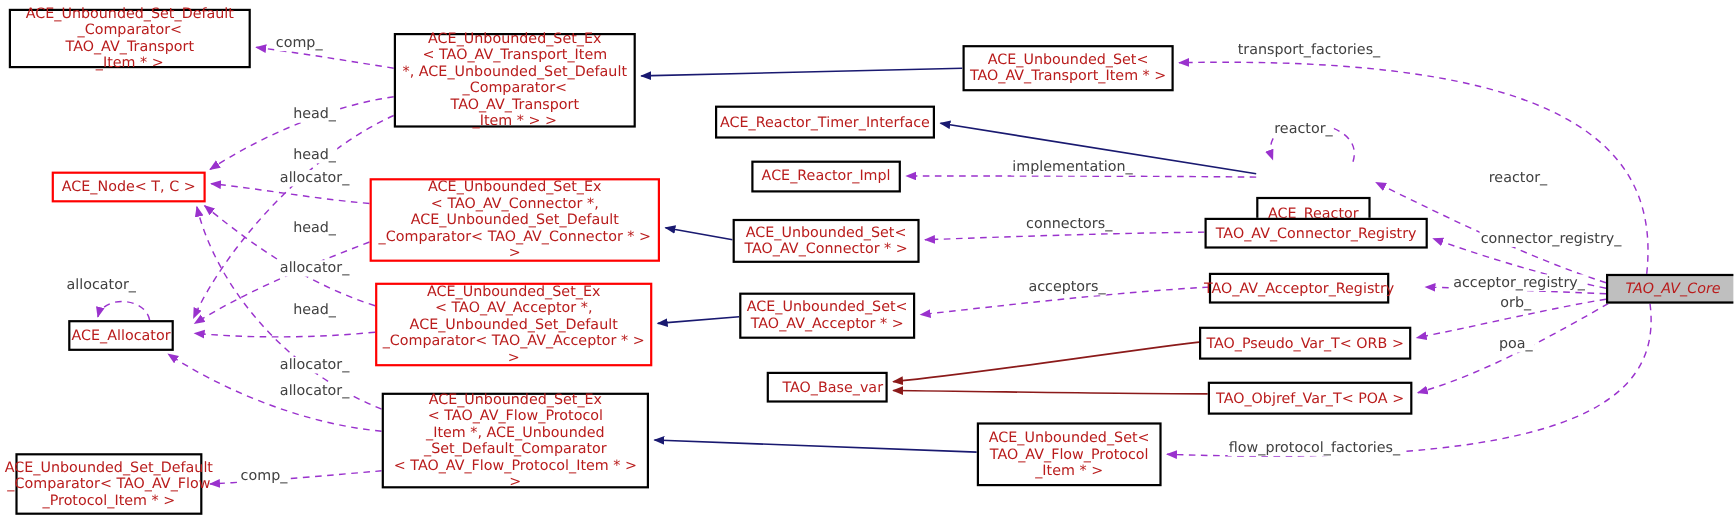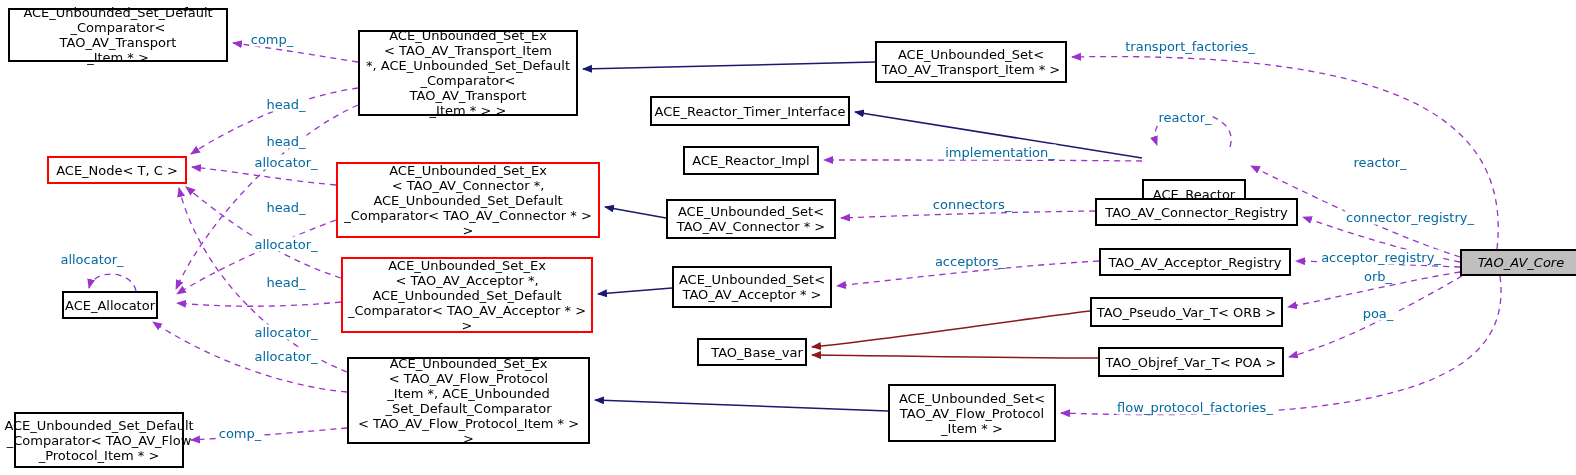--- a/index.html
+++ b/index.html
@@ -12,32 +12,32 @@
   }
   #edge-layer{position:absolute;left:0;top:0;width:1576px;height:475px;}
   .node{
     position:absolute;
     box-sizing:border-box;
     background:#ffffff;
     border:2px solid #000000;
     display:flex;align-items:center;justify-content:center;
     text-align:center;
     font-size:13px;line-height:15px;
-    color:#000000;
+    color:#b91c1c;
     white-space:pre-line;
     padding:1px 2px;
     cursor:pointer;
   }
   .node.red{border-color:#ff0000;}
   .node.focus{background:#bfbfbf;}
   .edge-label{
     position:absolute;
     transform:translate(-50%,-50%);
     font-size:13px;
-    color:#0369a1;
+    color:#404040;
     background:#ffffff;
     padding:0 1px;
     white-space:nowrap;
   }
   path.p{stroke:#9a32cd;stroke-width:1.3;fill:none;stroke-dasharray:6 5;}
   path.n{stroke:#191970;stroke-width:1.5;fill:none;}
   path.m{stroke:#8b1a1a;stroke-width:1.5;fill:none;}
 </style>
 </head>
 <body>
@@ -119,41 +119,41 @@
     <div class="node" style="left: 683px; top: 146px; width: 136px; height: 29px;">ACE_Reactor_Impl</div>
     <div class="node" style="left: 666px; top: 199px; width: 170px; height: 40px;">ACE_Unbounded_Set&lt;
 TAO_AV_Connector * &gt;</div>
     <div class="node" style="left: 672px; top: 266px; width: 160px; height: 42px;">ACE_Unbounded_Set&lt;
 TAO_AV_Acceptor * &gt;</div>
     <div class="node" style="left: 697px; top: 338px; width: 110px; height: 28px; padding-left: 12px;">TAO_Base_var</div>
     <div class="node" style="left: 875px; top: 41px; width: 192px; height: 42px;">ACE_Unbounded_Set&lt;
 TAO_AV_Transport_Item * &gt;</div>
     <div class="node" style="left: 1142px; top: 147px; width: 104px; height: 30px; margin-top: 32px;">ACE_Reactor</div>
     <div class="node" style="left: 1095px; top: 198px; width: 203px; height: 28px;">TAO_AV_Connector_Registry</div>
-    <div class="node" style="left: 1099px; top: 248px; width: 192px; height: 28px;">TAO_AV_Acceptor_Registry</div>
+    <div class="node" style="left: 1099px; top: 248px; width: 164px; height: 28px;">TAO_AV_Acceptor_Registry</div>
     <div class="node" style="left: 1090px; top: 297px; width: 193px; height: 30px;">TAO_Pseudo_Var_T&lt; ORB &gt;</div>
     <div class="node" style="left: 1098px; top: 347px; width: 186px; height: 30px;">TAO_Objref_Var_T&lt; POA &gt;</div>
     <div class="node" style="left: 888px; top: 384px; width: 168px; height: 58px;">ACE_Unbounded_Set&lt;
 TAO_AV_Flow_Protocol
 _Item * &gt;</div>
     <div class="node focus" style="left: 1460px; top: 249px; width: 122px; height: 27px; font-style: italic;">TAO_AV_Core</div>
     <div class="edge-label" style="left: 272px; top: 39px;">comp_</div>
     <div class="edge-label" style="left: 286px; top: 104px;">head_</div>
     <div class="edge-label" style="left: 286px; top: 141px;">head_</div>
     <div class="edge-label" style="left: 286px; top: 162px;">allocator_</div>
     <div class="edge-label" style="left: 286px; top: 207px;">head_</div>
     <div class="edge-label" style="left: 286px; top: 244px;">allocator_</div>
     <div class="edge-label" style="left: 286px; top: 282px;">head_</div>
     <div class="edge-label" style="left: 92px; top: 259px;">allocator_</div>
     <div class="edge-label" style="left: 286px; top: 332px;">allocator_</div>
     <div class="edge-label" style="left: 286px; top: 356px;">allocator_</div>
     <div class="edge-label" style="left: 240px; top: 433px;">comp_</div>
     <div class="edge-label" style="left: 1190px; top: 46px;">transport_factories_</div>
     <div class="edge-label" style="left: 1185px; top: 117px;">reactor_</div>
-    <div class="edge-label" style="left: 1000px; top: 152px;">implementation_</div>
+    <div class="edge-label" style="left: 975px; top: 152px;">implementation_</div>
     <div class="edge-label" style="left: 1380px; top: 162px;">reactor_</div>
     <div class="edge-label" style="left: 972px; top: 204px;">connectors_</div>
     <div class="edge-label" style="left: 1380px; top: 217px; margin-left: 30px;">connector_registry_</div>
     <div class="edge-label" style="left: 970px; top: 261px;">acceptors_</div>
     <div class="edge-label" style="left: 1381px; top: 257px;">acceptor_registry_</div>
     <div class="edge-label" style="left: 1378px; top: 276px;">orb_</div>
     <div class="edge-label" style="left: 1378px; top: 313px;">poa_</div>
     <div class="edge-label" style="left: 1195px; top: 407px;">flow_protocol_factories_</div>
   </div>
 

